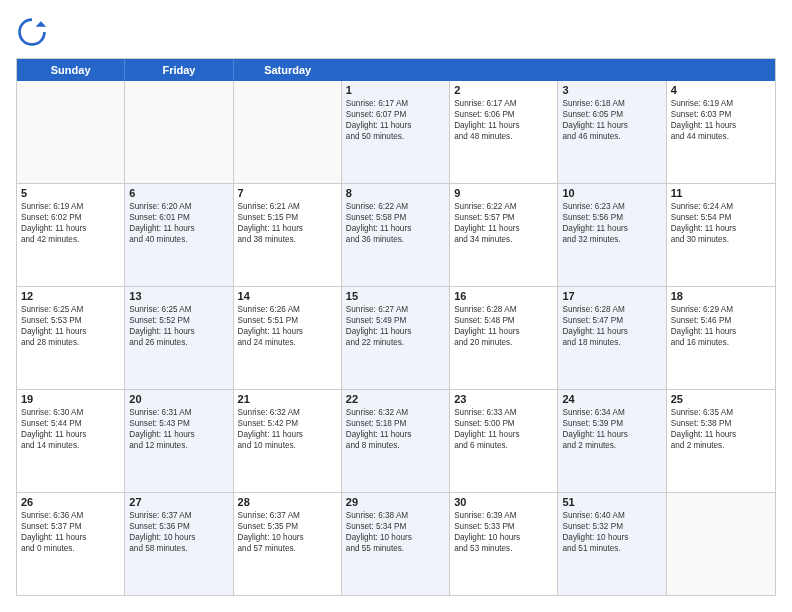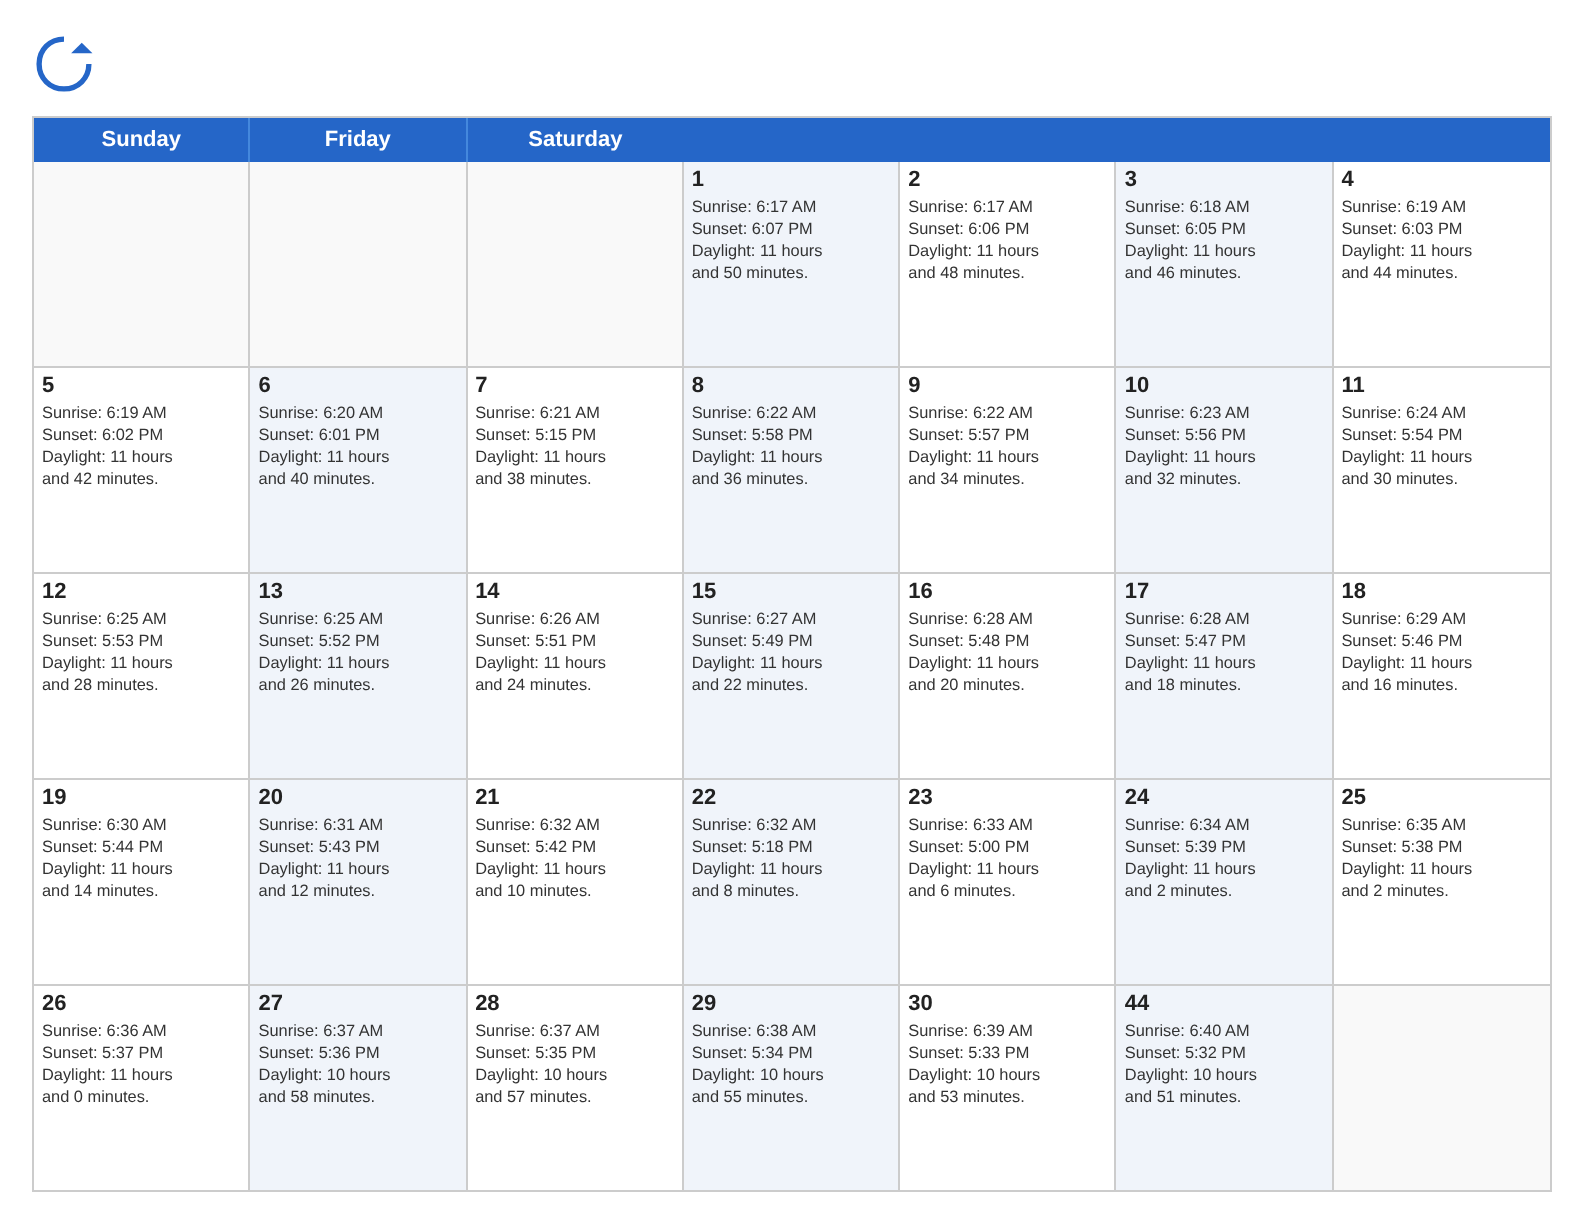--- a/index.html
+++ b/index.html
@@ -352,21 +352,21 @@
             <div class="cell-line">and 55 minutes.</div>
           </div>
           <div class="cal-cell">
             <div class="day-num">30</div>
             <div class="cell-line">Sunrise: 6:39 AM</div>
             <div class="cell-line">Sunset: 5:33 PM</div>
             <div class="cell-line">Daylight: 10 hours</div>
             <div class="cell-line">and 53 minutes.</div>
           </div>
           <div class="cal-cell shaded">
-            <div class="day-num">44</div>
+            <div class="day-num">51</div>
             <div class="cell-line">Sunrise: 6:40 AM</div>
             <div class="cell-line">Sunset: 5:32 PM</div>
             <div class="cell-line">Daylight: 10 hours</div>
             <div class="cell-line">and 51 minutes.</div>
           </div>
           <div class="cal-cell empty"></div>
         </div>
       </div>
   </div>
 </div>

